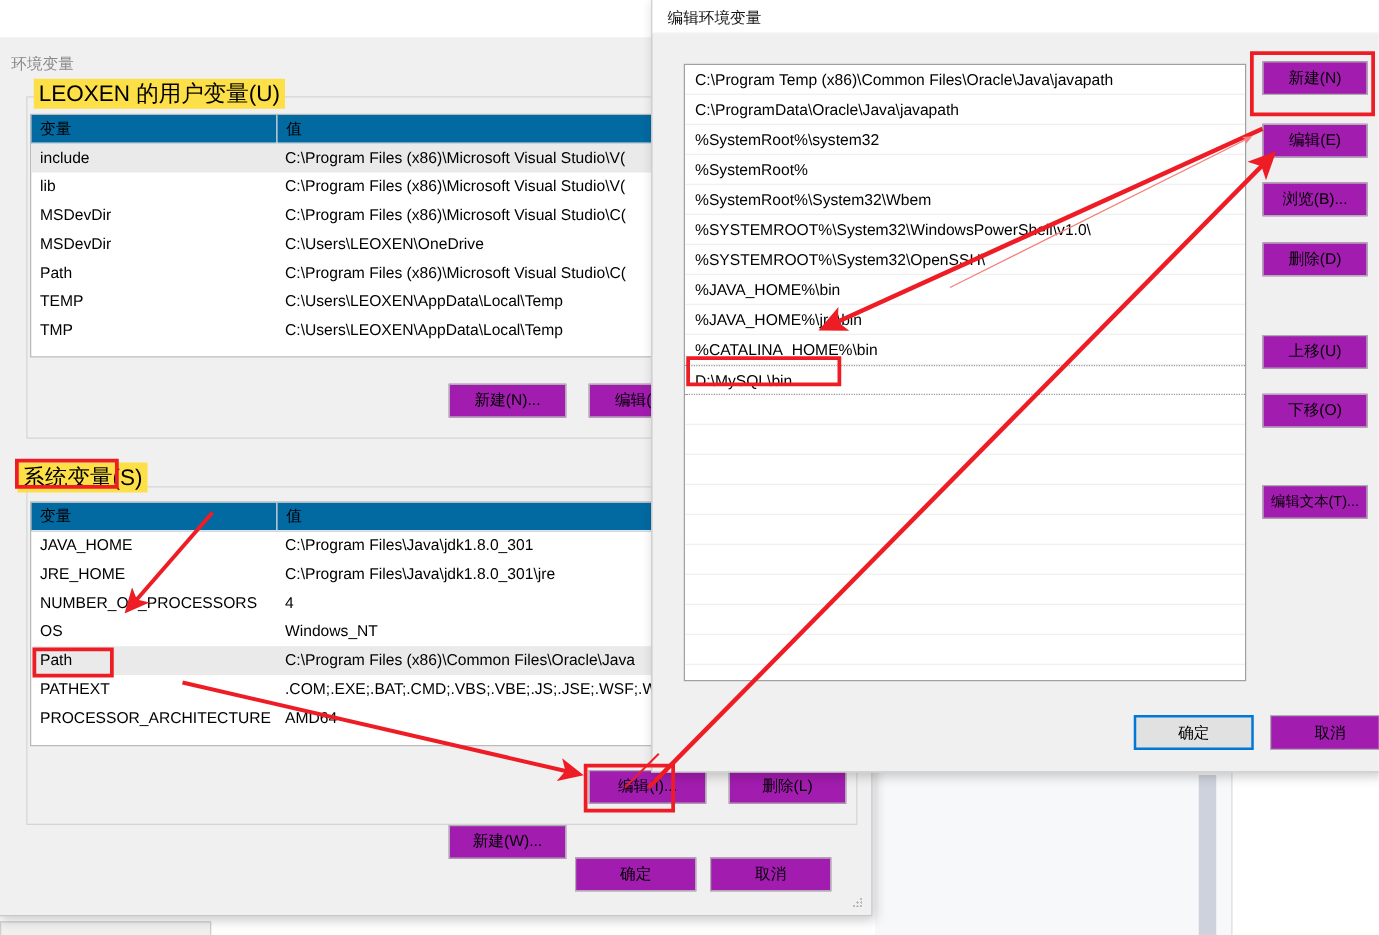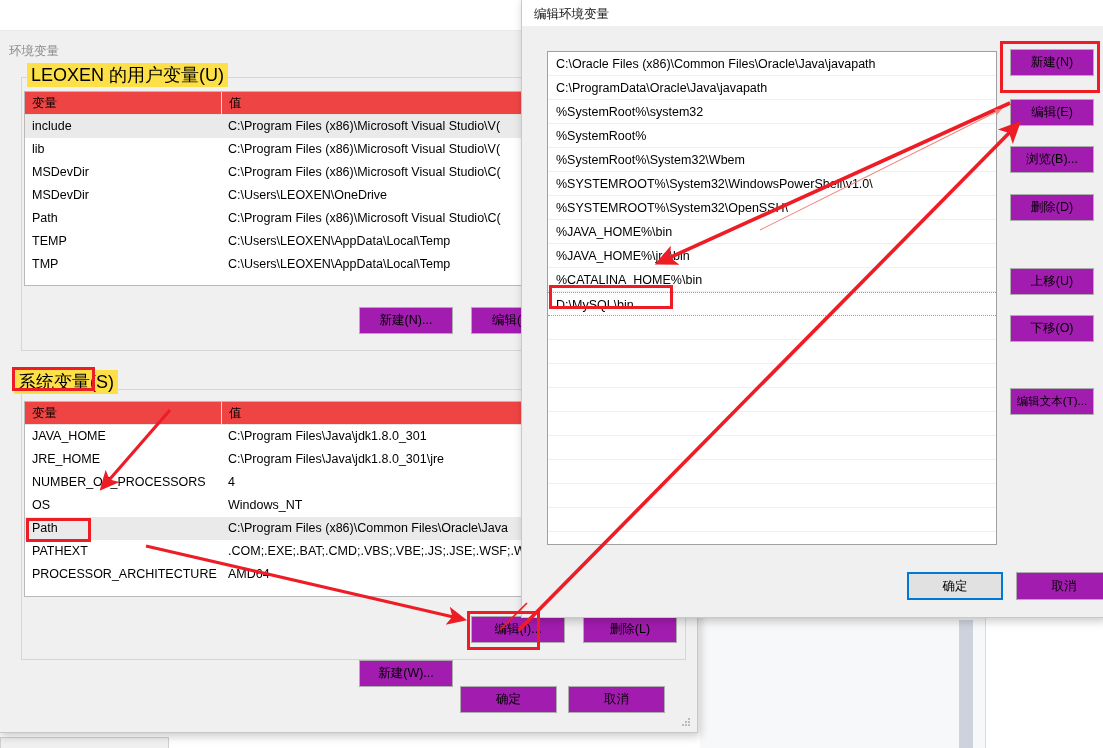--- a/index.html
+++ b/index.html
@@ -62,21 +62,21 @@
   
   .listview {
     position: absolute;
     background: #ffffff;
     border: 1px solid #b9b9b9;
     box-sizing: border-box;
     overflow: hidden;
   }
   .lv-head {
     position: relative; height: 23px;
-    background: #ef4444;
+    background: #0369a1;
     border-bottom: 1px solid #e2e2e2;
     box-sizing: border-box;
   }
   .lv-head .col {
     position: absolute; top: 0; height: 23px; line-height: 23px;
     font-size: 12.5px; color: #000; box-sizing: border-box;
     padding-left: 7px; white-space: nowrap;
   }
   .lv-head .col.second { border-left: 1px solid #e2e2e2; }
   .lv-row {
@@ -259,21 +259,21 @@
                   radial-gradient(circle 1px at 7px 7px,#bbb 99%,transparent 0);"></div>
   </div>
 
   <div class="dialog" style="left:521px; top:-2px; width:584px; height:620px; background:#f0f0f0;">
 
     <div class="dlg-titlebar" style="height:28px; background:#ffffff; border-bottom:1px solid #f0f0f0;">
       <div class="dlg-title active" style="left:12px; top:7px;">编辑环境变量</div>
     </div>
 
     <div class="pathlist" style="left:25px; top:52px; width:450px; height:494px;">
-      <div class="pl-row">C:\Oracle Files (x86)\Common Files\Oracle\Java\javapath</div>
+      <div class="pl-row">C:\Program Temp (x86)\Common Files\Oracle\Java\javapath</div>
       <div class="pl-row">C:\ProgramData\Oracle\Java\javapath</div>
       <div class="pl-row">%SystemRoot%\system32</div>
       <div class="pl-row">%SystemRoot%</div>
       <div class="pl-row">%SystemRoot%\System32\Wbem</div>
       <div class="pl-row">%SYSTEMROOT%\System32\WindowsPowerShell\v1.0\</div>
       <div class="pl-row">%SYSTEMROOT%\System32\OpenSSH\</div>
       <div class="pl-row">%JAVA_HOME%\bin</div>
       <div class="pl-row">%JAVA_HOME%\jre\bin</div>
       <div class="pl-row">%CATALINA_HOME%\bin</div>
       <div class="pl-row focused">D:\MySQL\bin</div>

